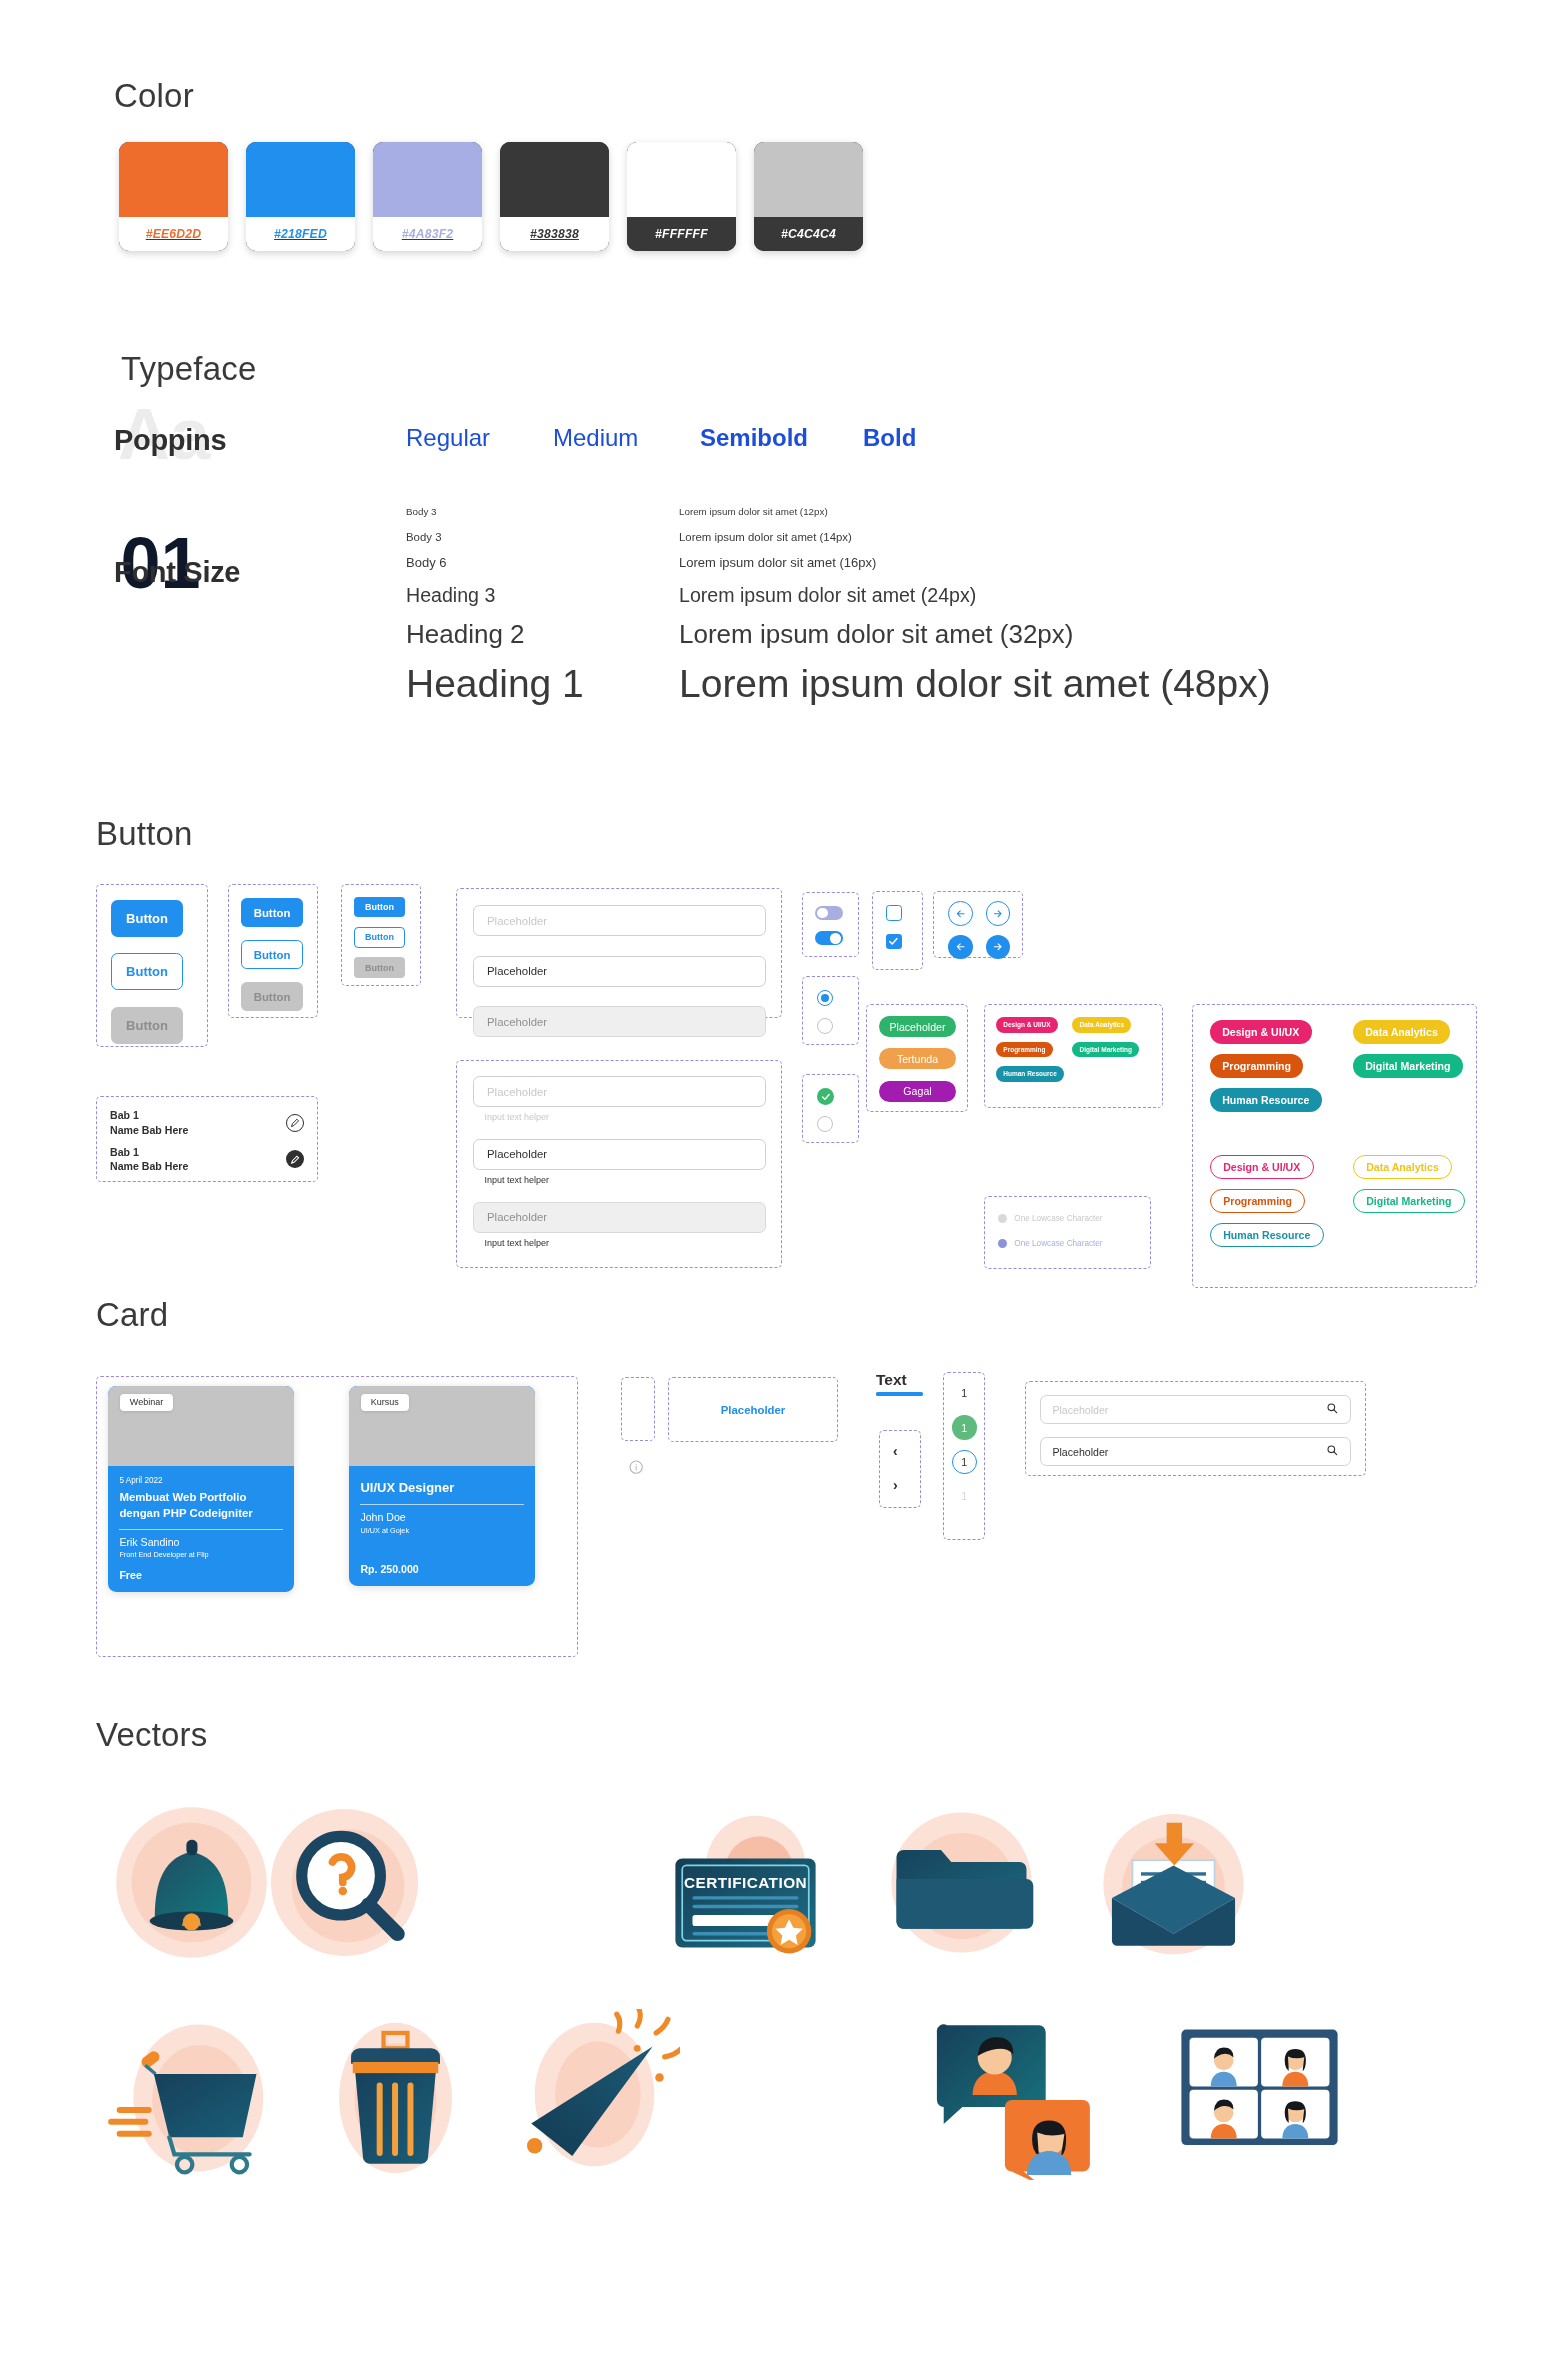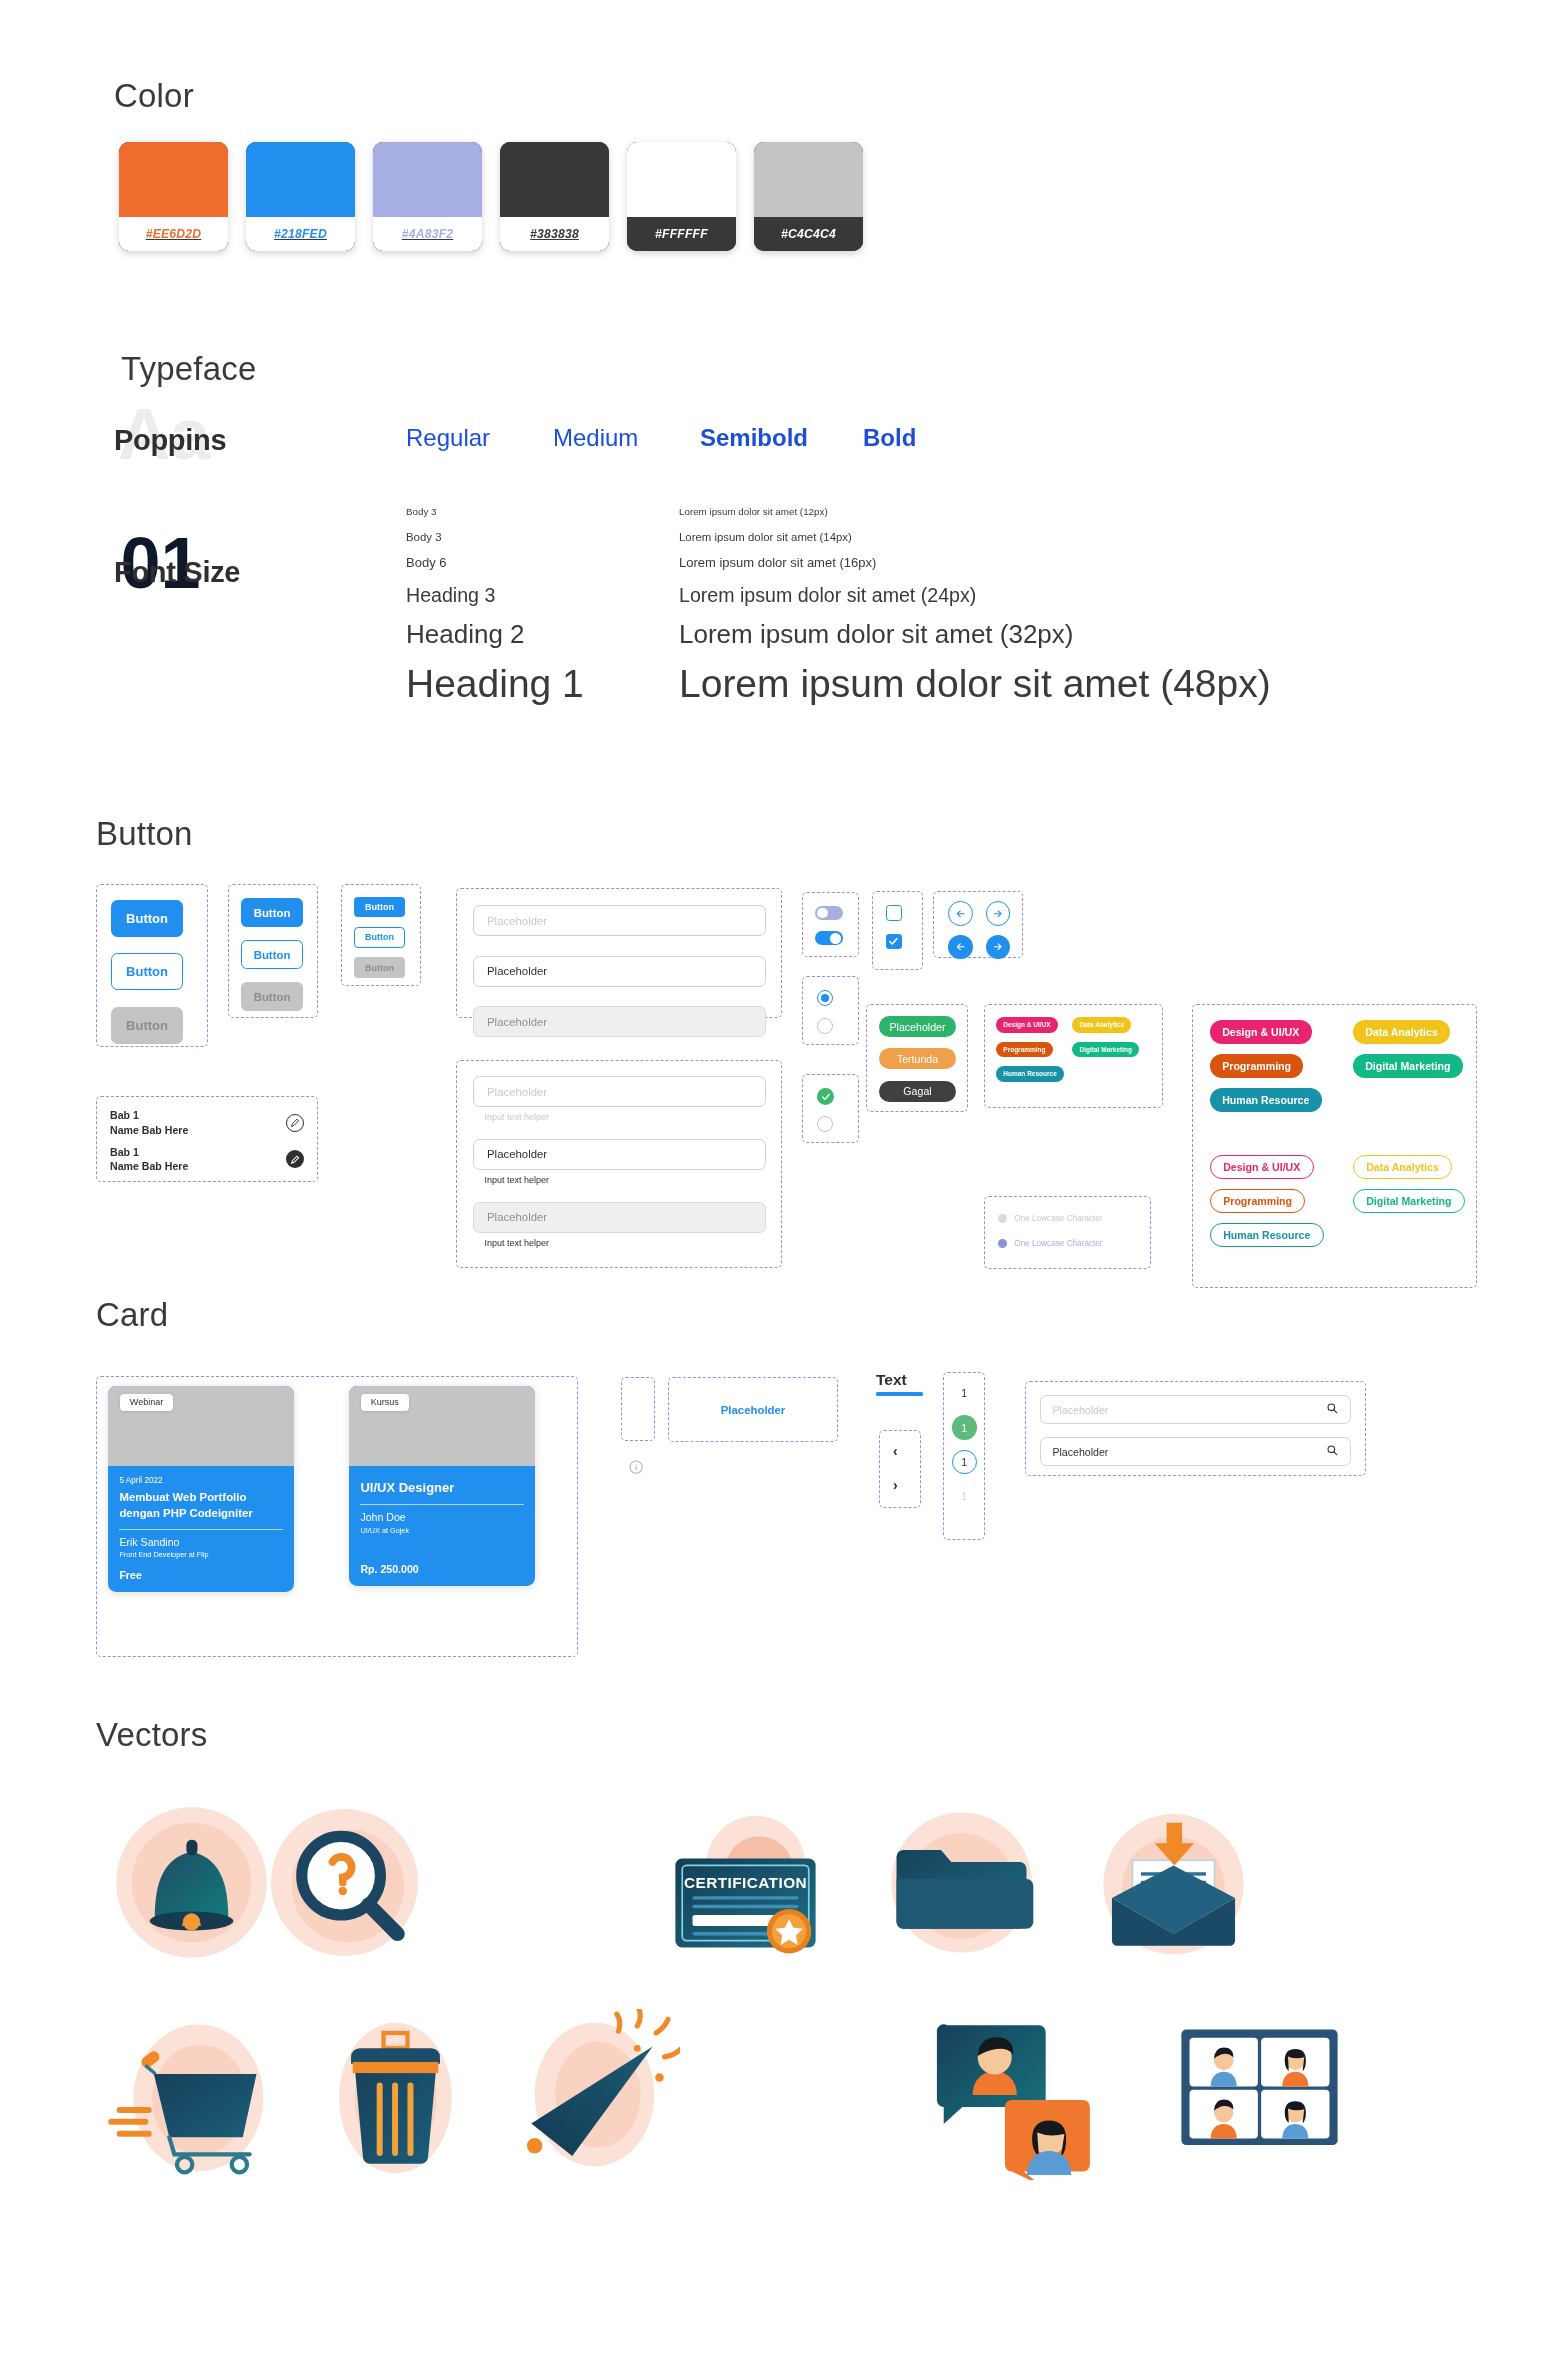--- a/index.html
+++ b/index.html
@@ -385,21 +385,21 @@
       <svg width="11.4" height="11.4" viewBox="0 0 24 24" fill="none" stroke="currentColor" stroke-width="2.4" stroke-linecap="round" stroke-linejoin="round">
           <path d="M5 12h14M13 6l6 6-6 6"></path>
         </svg>
     </div>
   </div>
 
   <div class="frame" style="left:866px;top:1004px;width:102px;height:108px;"></div>
   <div style="position:absolute;left:879px;top:1016px;display:flex;flex-direction:column;gap:11.4px;">
     <div class="pill" style="background:#2DB36A;">Placeholder</div>
     <div class="pill" style="background:#F0A04B;">Tertunda</div>
-    <div class="pill" style="background:#404040;">Gagal</div>
+    <div class="pill" style="background:#a21caf;">Gagal</div>
   </div>
 
   <div class="frame" style="left:984px;top:1004px;width:179px;height:104px;"></div>
   <div style="position:absolute;left:996px;top:1017px;display:grid;grid-template-columns:auto auto;gap:9px 8.2px;align-items:start;justify-items:start;">
     <div class="chip chip-sm" style="background:#E8246F;color:#fff;">Design &amp; UI/UX</div>
     <div class="chip chip-sm" style="background:#F0C419;color:#fff;">Data Analytics</div>
     <div class="chip chip-sm" style="background:#D9540D;color:#fff;">Programming</div>
     <div class="chip chip-sm" style="background:#12B886;color:#fff;">Digital Marketing</div>
     <div class="chip chip-sm" style="background:#1792A8;color:#fff;">Human Resource</div>
   </div>

